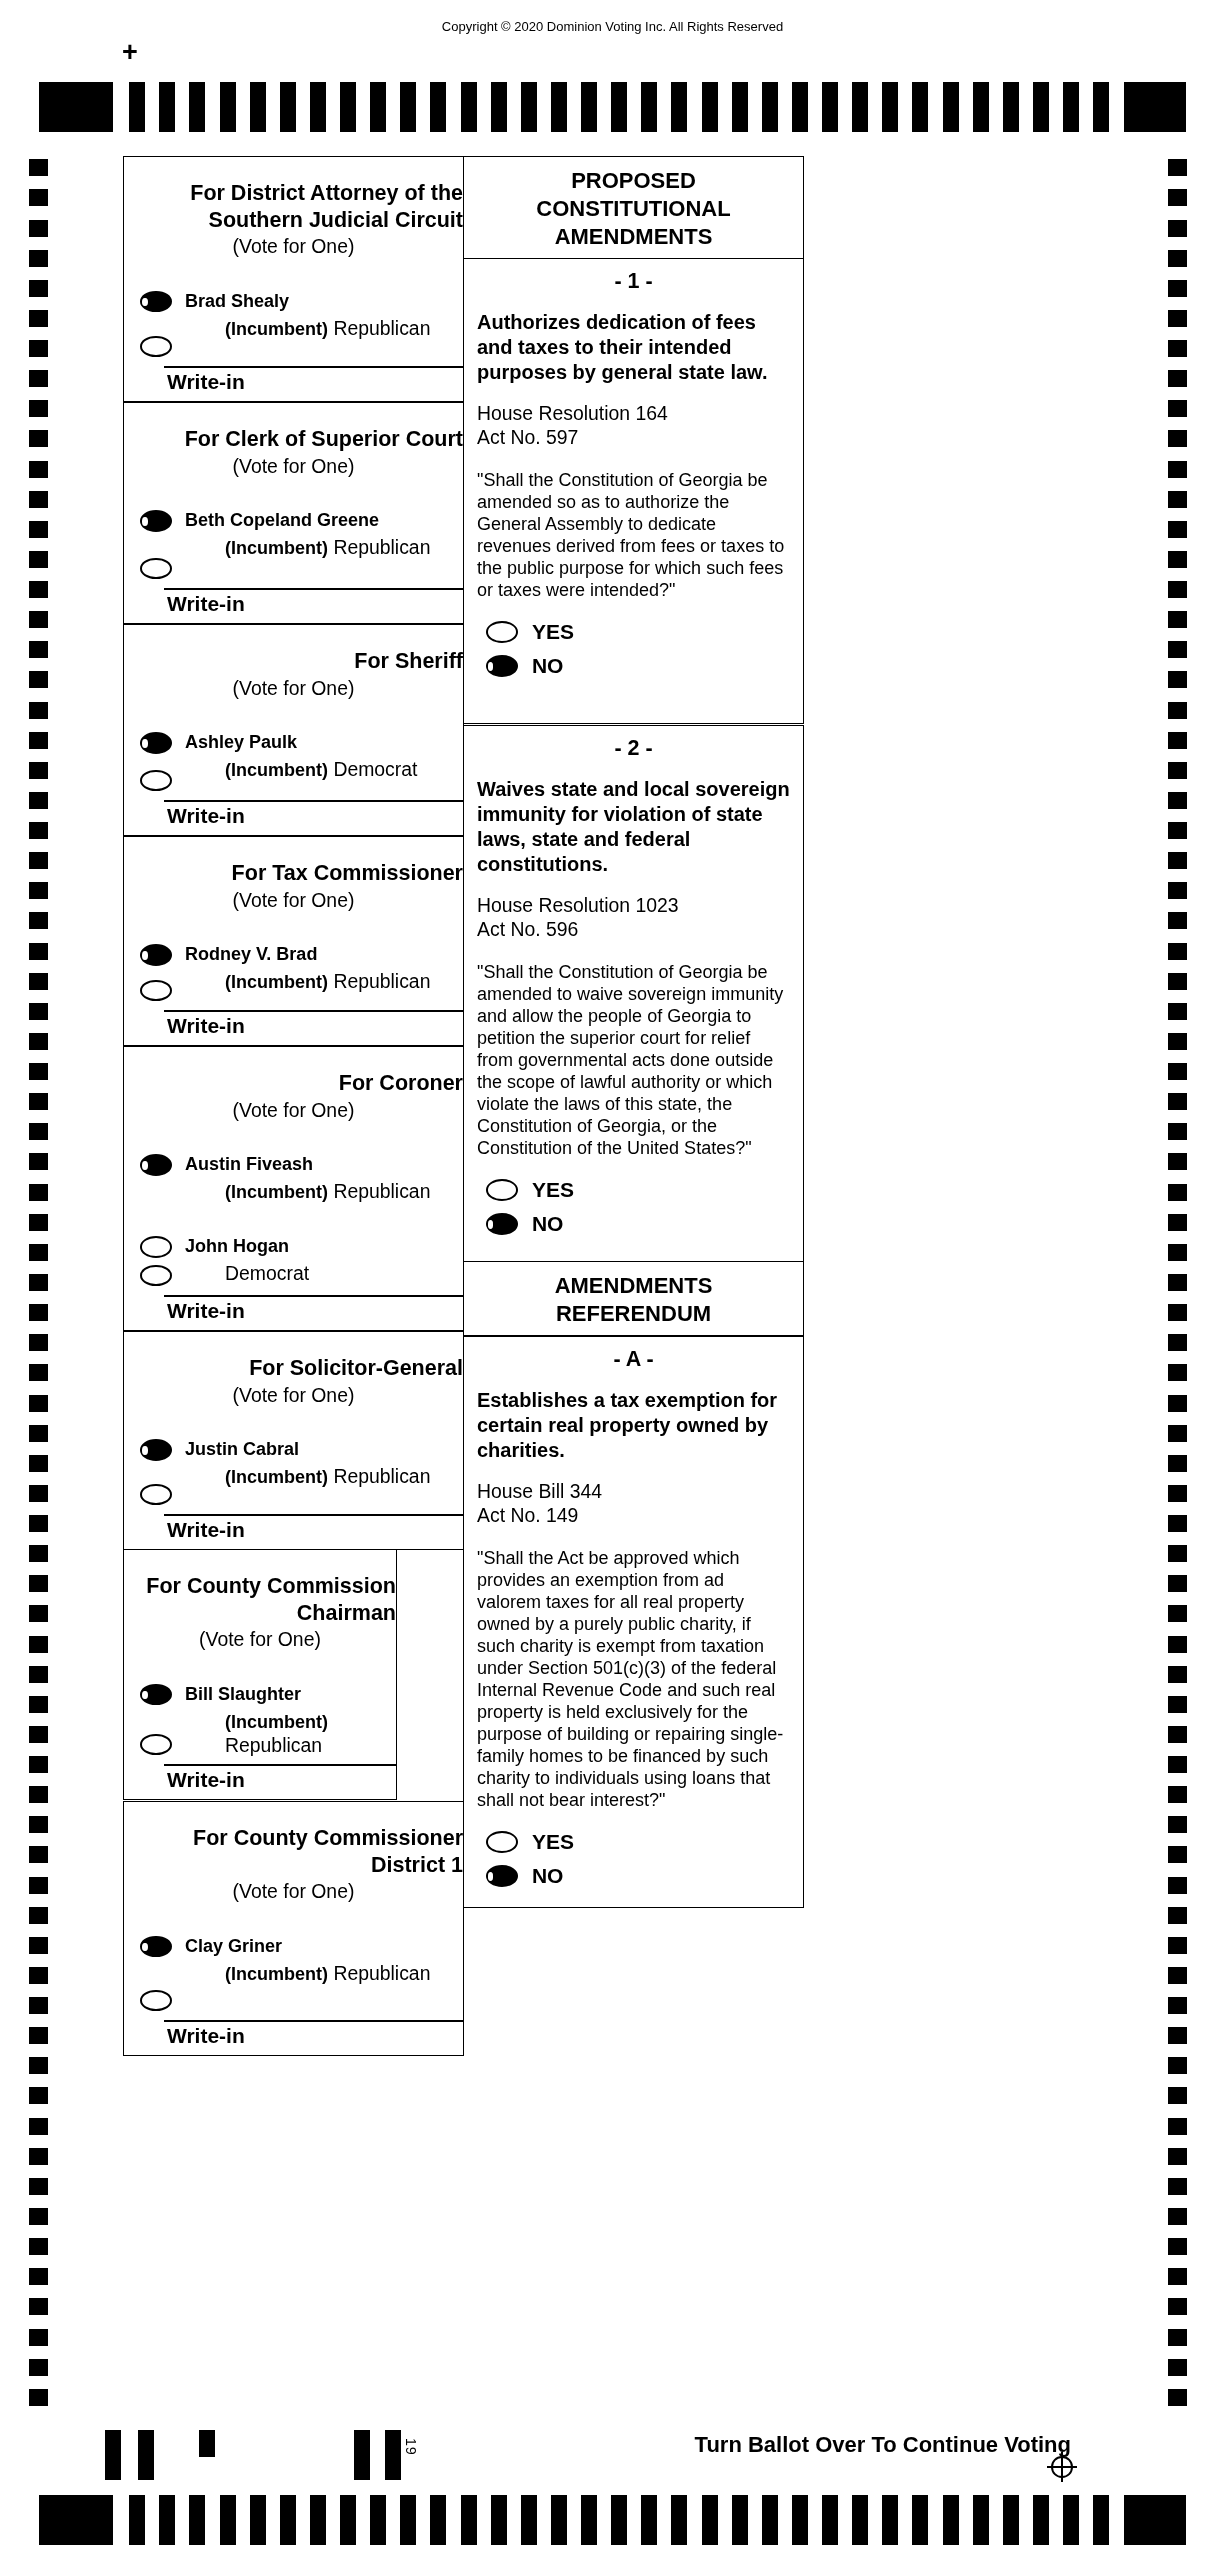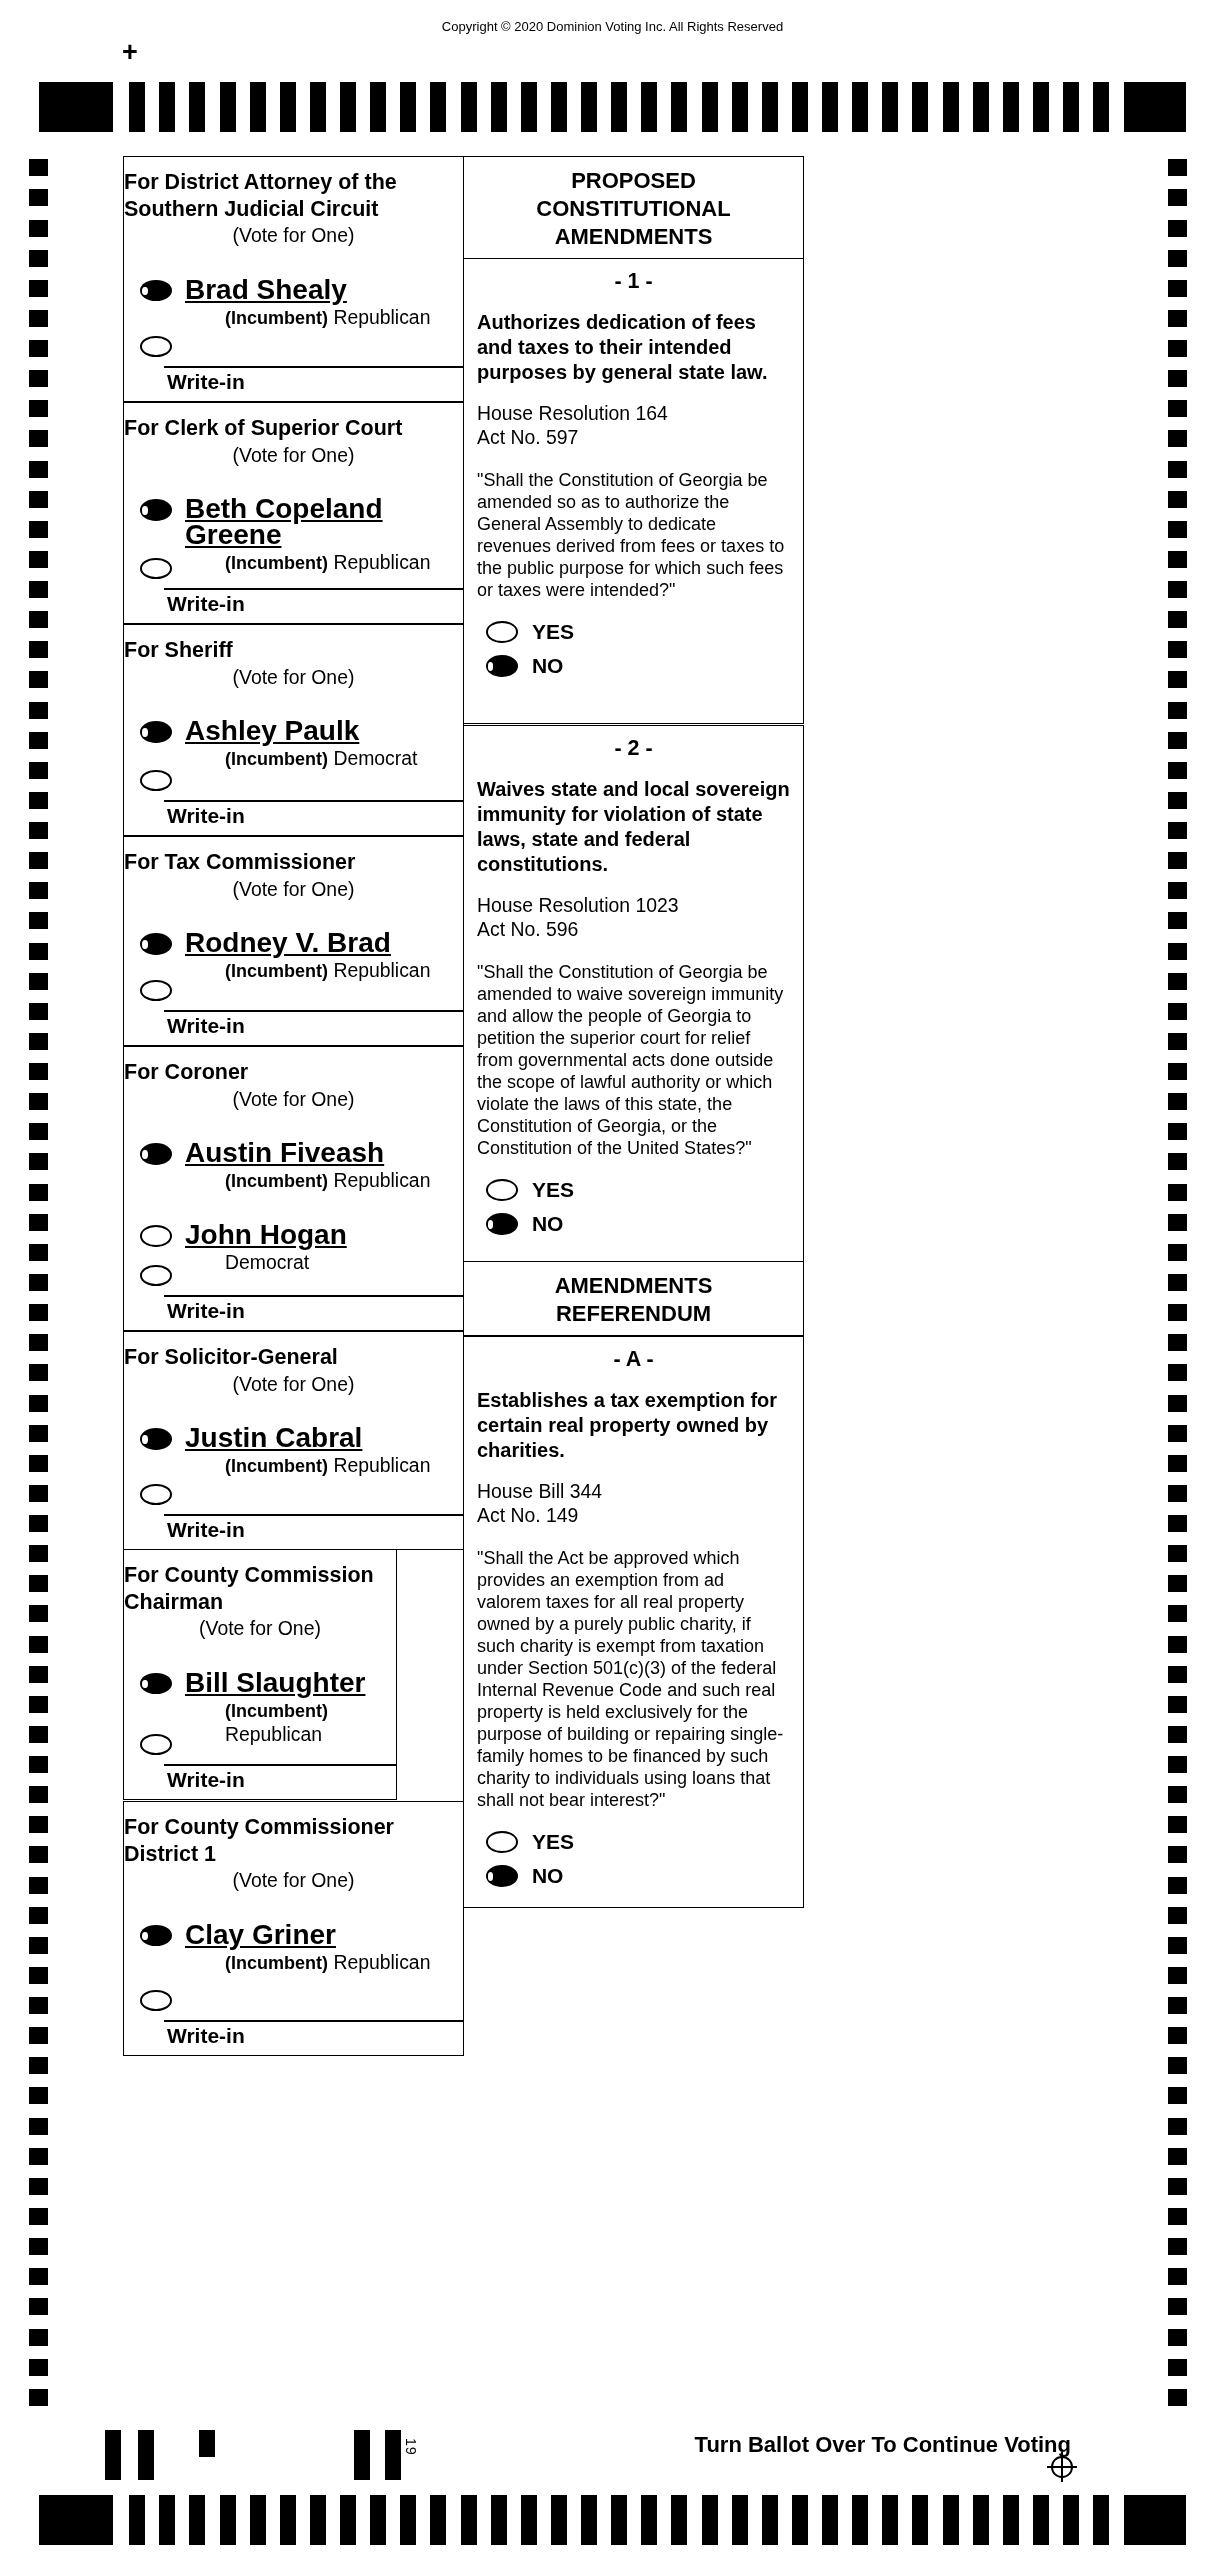--- a/index.html
+++ b/index.html
@@ -8,29 +8,29 @@
 
   
   .mk{position:absolute;background:#000;}
 
   
   .copyright{position:absolute;top:18.7px;left:0;width:100%;text-align:center;font-size:13px;}
   .plus{position:absolute;left:122px;top:39px;font-size:27px;font-weight:bold;line-height:27px;}
 
   
   .bx{position:absolute;background:#fff;border:1.4px solid #000;box-sizing:border-box;overflow:hidden;}
-  .contest-title{font-weight:bold;font-size:21.5px;line-height:26.5px;text-align:left;margin-top:12px;}
+  .contest-title{font-weight:bold;font-size:21.5px;line-height:26.5px;text-align:right;margin-top:23px;}
   .instr{font-size:19.4px;line-height:24.4px;text-align:center;margin-top:1.4px;}
 
   .cand{display:flex;align-items:flex-start;margin:29px 8.6px 0 16px;}
   .oval{position:relative;width:32px;height:21.5px;border:2.2px solid #000;border-radius:50%;box-sizing:border-box;flex:0 0 auto;background:#fff;}
   .oval.filled{background:#000;}
   .oval.filled::after{content:"";position:absolute;left:0;top:5px;width:5.7px;height:8.6px;background:#fff;border-radius:50%;}
   .cand .oval{margin-right:13px;margin-top:2.9px;}
-  .cand-name{font-weight:bold;font-size:28px;line-height:26px;text-decoration:underline;}
+  .cand-name{font-weight:bold;font-size:18px;line-height:26px;}
   .cand-party{font-size:19.4px;line-height:23px;margin-top:2.9px;margin-left:40px;}
   .cand-party .inc{font-weight:bold;font-size:18px;}
 
   .writein{position:absolute;left:0;right:0;bottom:2.9px;}
   .writein .oval{margin:0 0 8.6px 16px;}
   .wi-line{border-top:2.2px solid #000;margin-left:40px;}
   .wi-label{font-weight:bold;font-size:21px;line-height:26px;margin:1.4px 0 2.9px 43px;}
 
   .colheader{text-align:center;font-weight:bold;font-size:22px;line-height:28px;padding-top:10px;}
 

